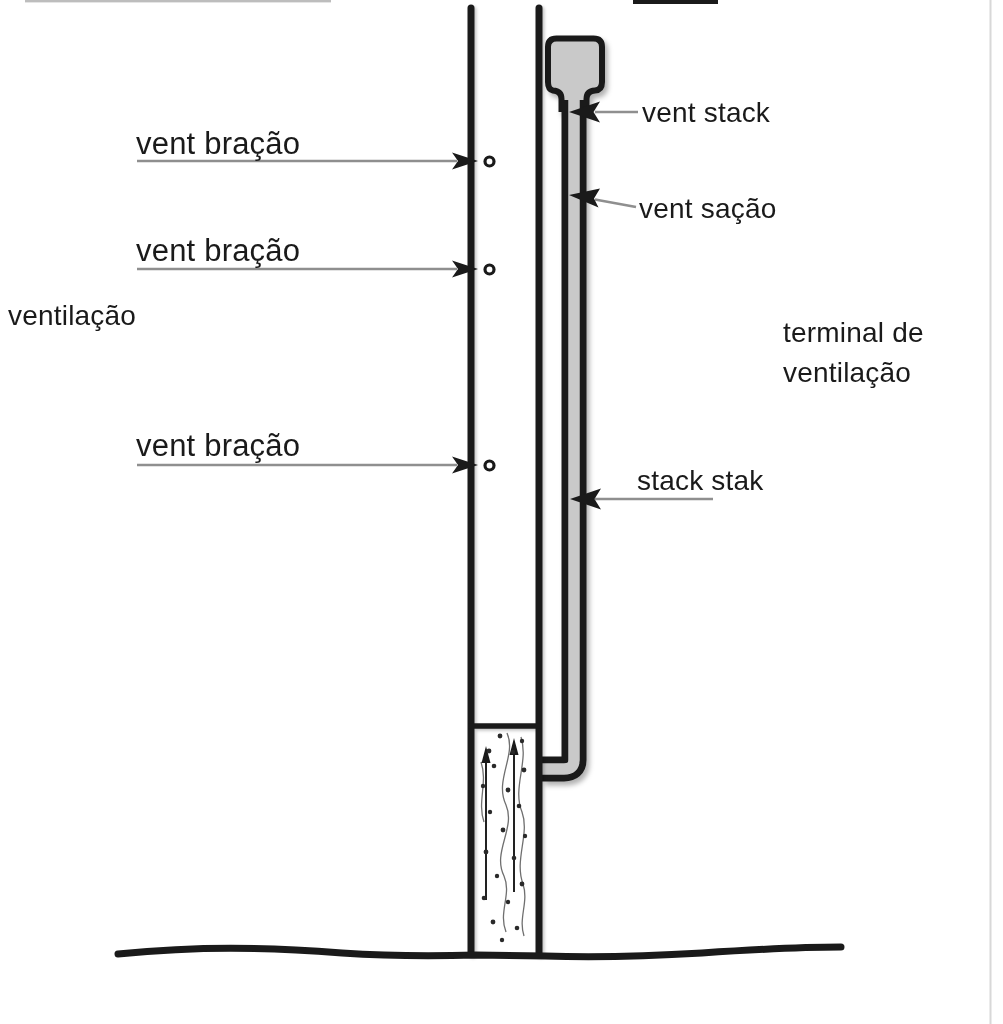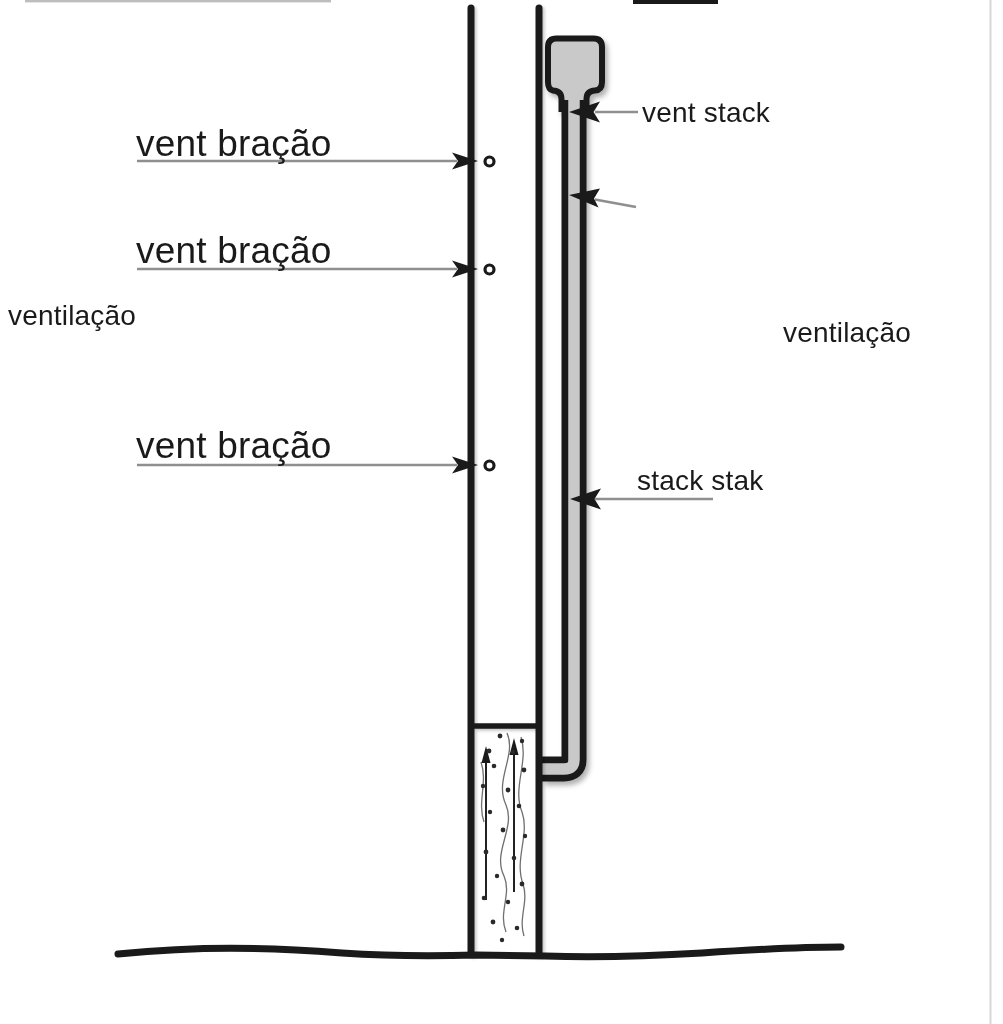--- a/index.html
+++ b/index.html
@@ -6,21 +6,21 @@
     --paper:#ffffff; --ink:#1a1a1a; --pipe-fill:#c9c9c9;
     --leader:#8f8f8f; --artifact:#d8d8d8; --texture:#6f6f6f;
   }
   html,body{margin:0;padding:0;background:#fff;}
   #canvas{
     position:relative;width:1003px;height:1024px;background:var(--paper);
     font-family:"Liberation Sans",sans-serif;overflow:hidden;
   }
   #art{position:absolute;left:0;top:0;}
   .lbl{
-    position:absolute;font-size:37px;line-height:36px;color:var(--ink);
+    position:absolute;font-size:31px;line-height:36px;color:var(--ink);
     white-space:nowrap;letter-spacing:0.2px;
   }
   .lbl.big{font-size:28px;line-height:40px;}
   .ink-stroke{stroke:var(--ink);fill:none;}
   .ink-fill{fill:var(--ink);}
   .leader{stroke:var(--leader);stroke-width:2.6;fill:none;}
   .ring{fill:#ffffff;stroke:var(--ink);stroke-width:3.2;}
   .shadowed{filter:drop-shadow(3px 4px 2.5px rgba(0,0,0,0.30));}
   .shadowed-light{filter:drop-shadow(2px 2px 1.5px rgba(0,0,0,0.22));}
   .squiggle{stroke:var(--texture);stroke-width:1.3;fill:none;}
@@ -126,20 +126,22 @@
   <div class="lbl" style="left:136px;top:233px">vent bração</div>
 
   <div class="lbl big" style="left:8px;top:296px">
     <div>ventilação</div>
   </div>
 
   <div class="lbl" style="left:136px;top:428px">vent bração</div>
 
   <div class="lbl big" style="left:642px;top:93px">vent stack</div>
 
+  <div class="lbl big" style="left:639px;top:189px">vent sação</div>
 
   <div class="lbl big" style="left:783px;top:313px">
+    <div>terminal de</div>
     <div>ventilação</div>
   </div>
 
   <div class="lbl big" style="left:637px;top:461px">stack stak</div>
 
 </div>
 
 </body></html>

